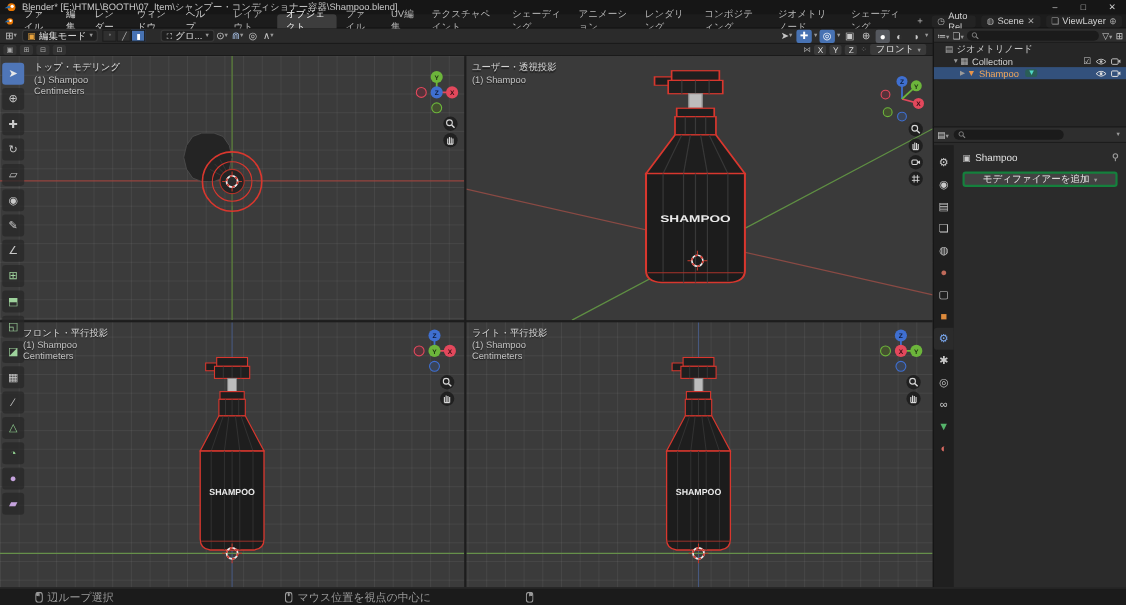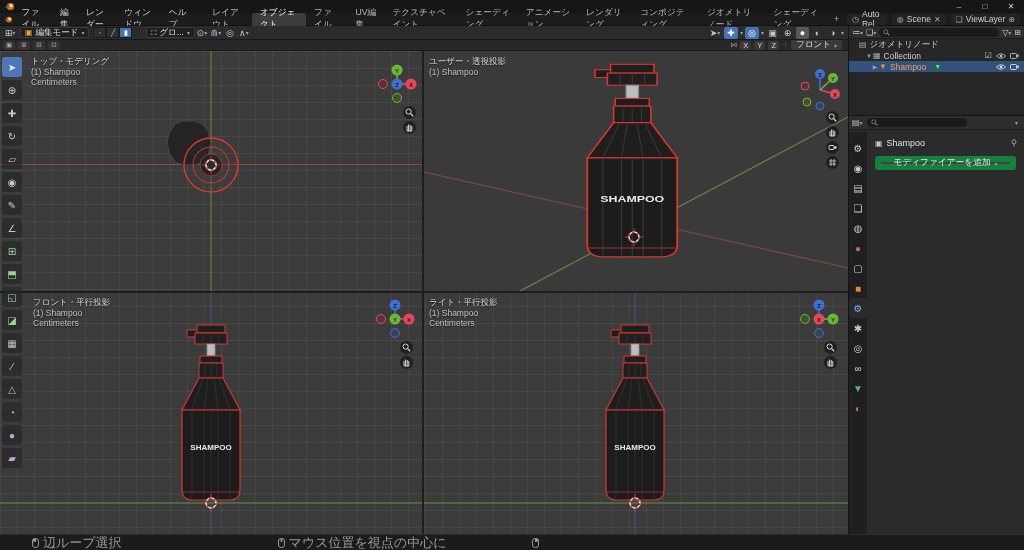--- a/index.html
+++ b/index.html
@@ -80,40 +80,41 @@
   .databadge { margin-left:6px; background:#2a5e57; border-radius:2px; padding:0 2px; font-size:7px; color:#4fd8c4; }
 
   
   #properties { left:848px; top:115px; width:176px; height:419px; background:#2b2b2b; border-left:1px solid #141414; border-top:1px solid #141414; }
   #properties .phead { height:14px; background:#2e2e2e; display:flex; align-items:center; padding:0 3px; gap:4px; border-bottom:1px solid #1c1c1c; }
   #ptabs { position:absolute; left:0; top:16px; width:18px; bottom:0; background:#1f1f1f; display:flex; flex-direction:column; align-items:stretch; padding-top:6px; }
   .ptab { height:20px; display:flex; align-items:center; justify-content:center; font-size:10px; }
   .ptab.active { background:#2b2b2b; border-radius:3px 0 0 3px; }
   #pcontent { position:absolute; left:18px; top:16px; right:0; bottom:0; }
   .breadcrumb { display:flex; align-items:center; gap:4px; padding:6px 6px 0 8px; color:#e0e0e0; font-size:9px; }
-  .addmod { margin:8px 8px 0 8px; height:14px; background:#424242; border:6px solid #15803d; border-radius:3px; display:flex; align-items:center; justify-content:center; gap:4px; color:#eaeaea; font-size:8.7px; }
+  .addmod { margin:8px 8px 0 8px; height:14px; background:#424242; border:2px solid #15803d; border-radius:3px; display:flex; align-items:center; justify-content:center; gap:4px; color:#eaeaea; font-size:8.7px; }
 
   
   #statusbar { left:0; top:534px; width:1024px; height:16px; background:#1b1b1b; border-top:1px solid #2e2e2e; display:flex; align-items:center; padding:0 6px; color:#9a9a9a; }
-  .hint { display:flex; align-items:center; gap:4px; font-size:13px;padding-left:26px; }
+  .hint { display:flex; align-items:center; gap:4px; font-size:10px;padding-left:26px; }
   #statusbar .stats { margin-left:auto; font-size:8.7px; color:#9a9a9a; white-space:nowrap; }
 
   svg text { font-family:"Liberation Sans","DejaVu Sans",sans-serif; }
 </style>
 </head>
 <body>
 
 <div id="app">
 
   <div id="titlebar" class="abs">
     <svg class="blogo" viewBox="0 0 12 10">
       <circle cx="7" cy="5" r="4" fill="#ea7600"></circle>
         <circle cx="7.8" cy="4.2" r="1.6" fill="#fff"></circle>
       <path d="M0,6 L5,3 L6,6 Z" fill="#2a6fae"></path>
     </svg>
+    <span class="title">Blender* [E:\HTML\BOOTH\07_Item\シャンプー・コンディショナー容器\Shampoo.blend]</span>
     <span class="spacer"></span>
     <div id="winctrls" style="display:flex">
 
     <div class="winbtn">
           <span>–</span>
         </div>
         <div class="winbtn">
           <span>□</span>
         </div>
         <div class="winbtn">
@@ -402,21 +403,21 @@
 
     <div class="abs vplabel" style="left:31px;top:5px">
       <div>トップ・モデリング</div>
       <div class="l2">(1) Shampoo</div>
       <div class="l3">Centimeters</div>
     </div>
     <div class="abs vplabel" style="left:429px;top:5px">
       <div>ユーザー・透視投影</div>
       <div class="l2">(1) Shampoo</div>
     </div>
-    <div class="abs vplabel" style="left:33px;top:246px">
+    <div class="abs vplabel" style="left:21px;top:246px">
       <div>フロント・平行投影</div>
       <div class="l2">(1) Shampoo</div>
       <div class="l3">Centimeters</div>
     </div>
     <div class="abs vplabel" style="left:429px;top:246px">
       <div>ライト・平行投影</div>
       <div class="l2">(1) Shampoo</div>
       <div class="l3">Centimeters</div>
     </div>
 

